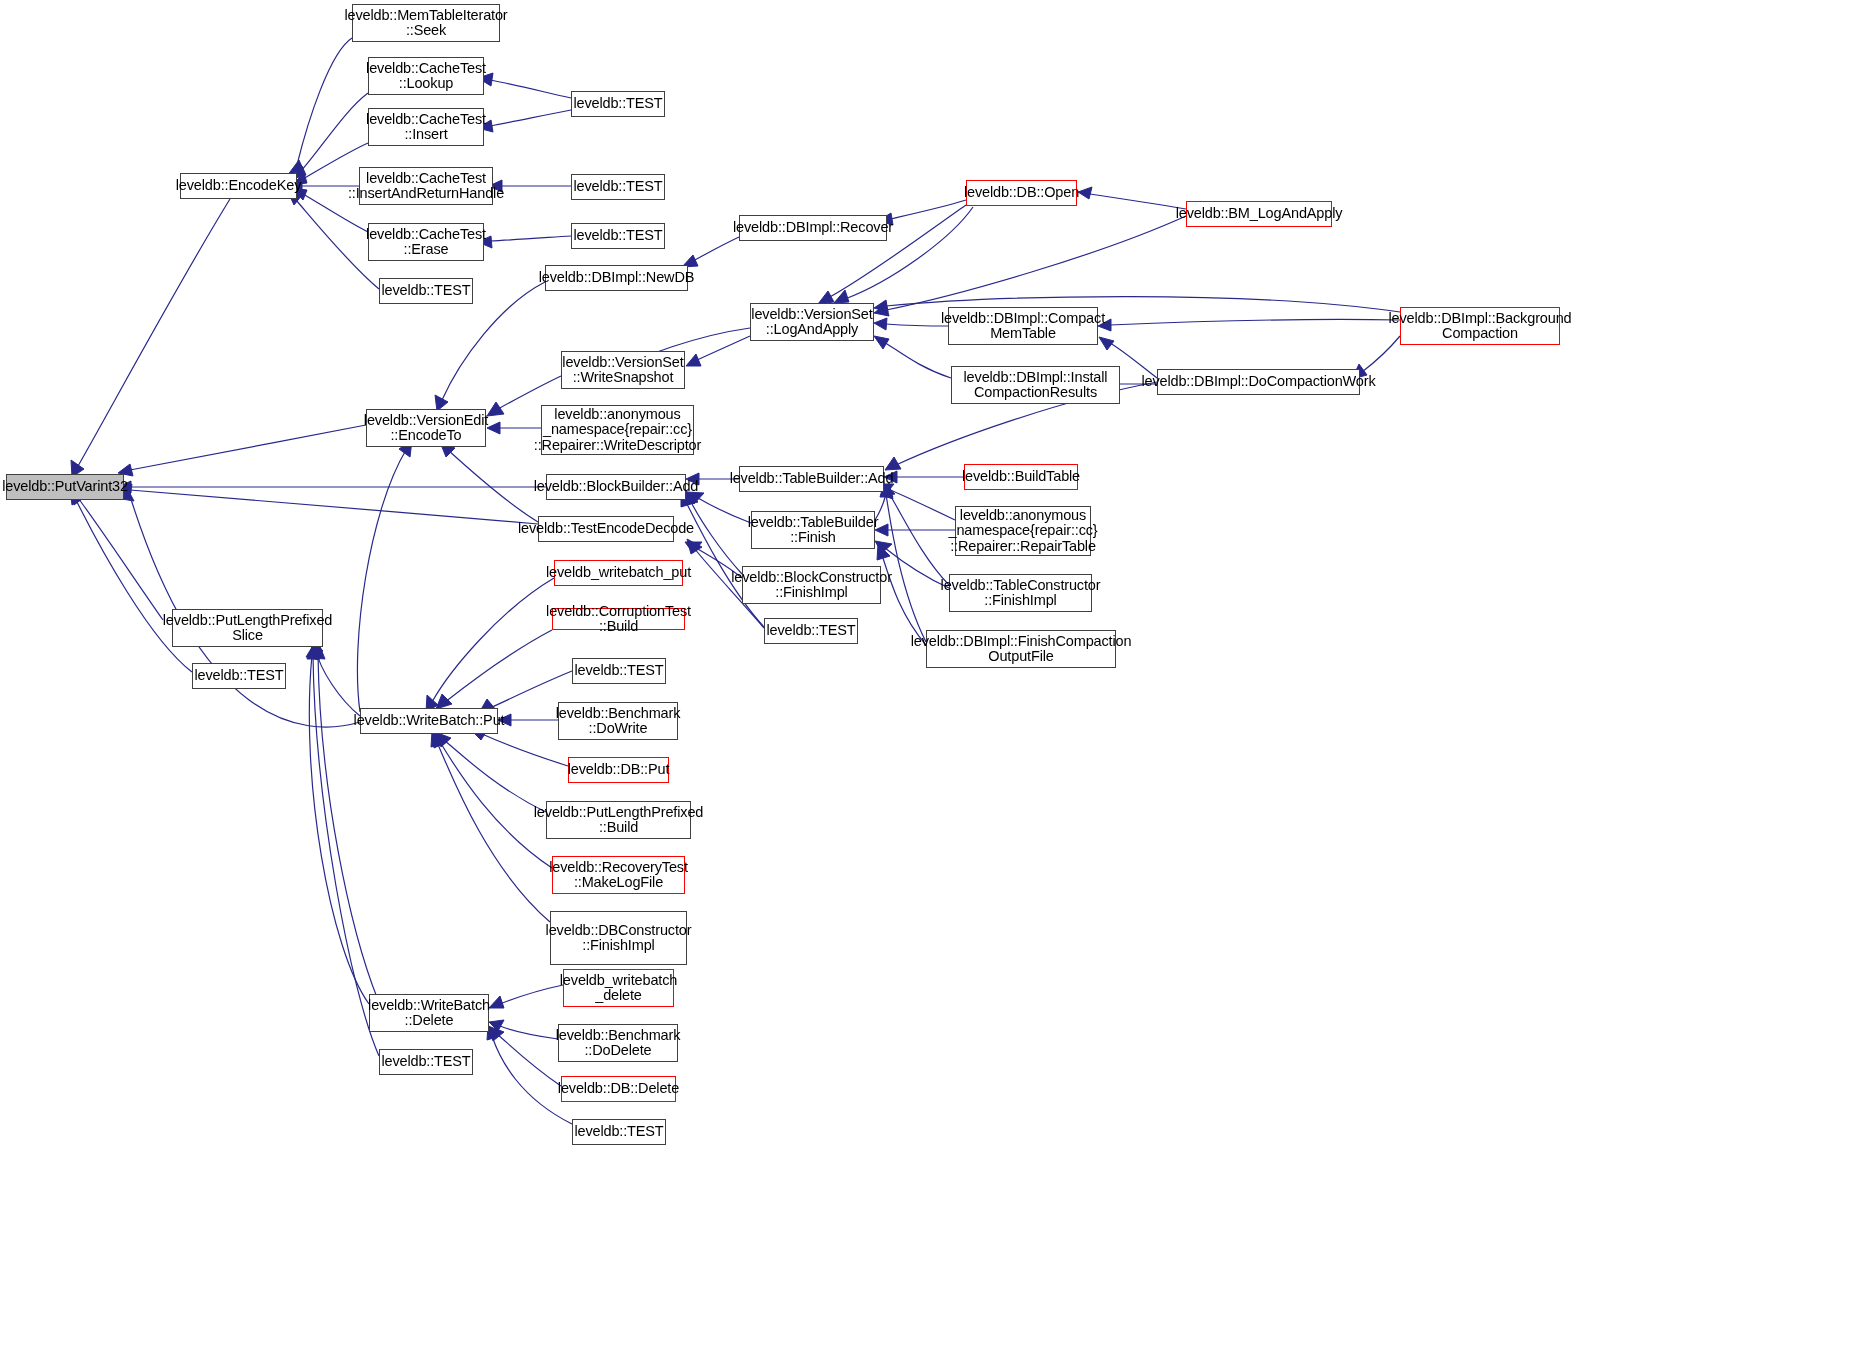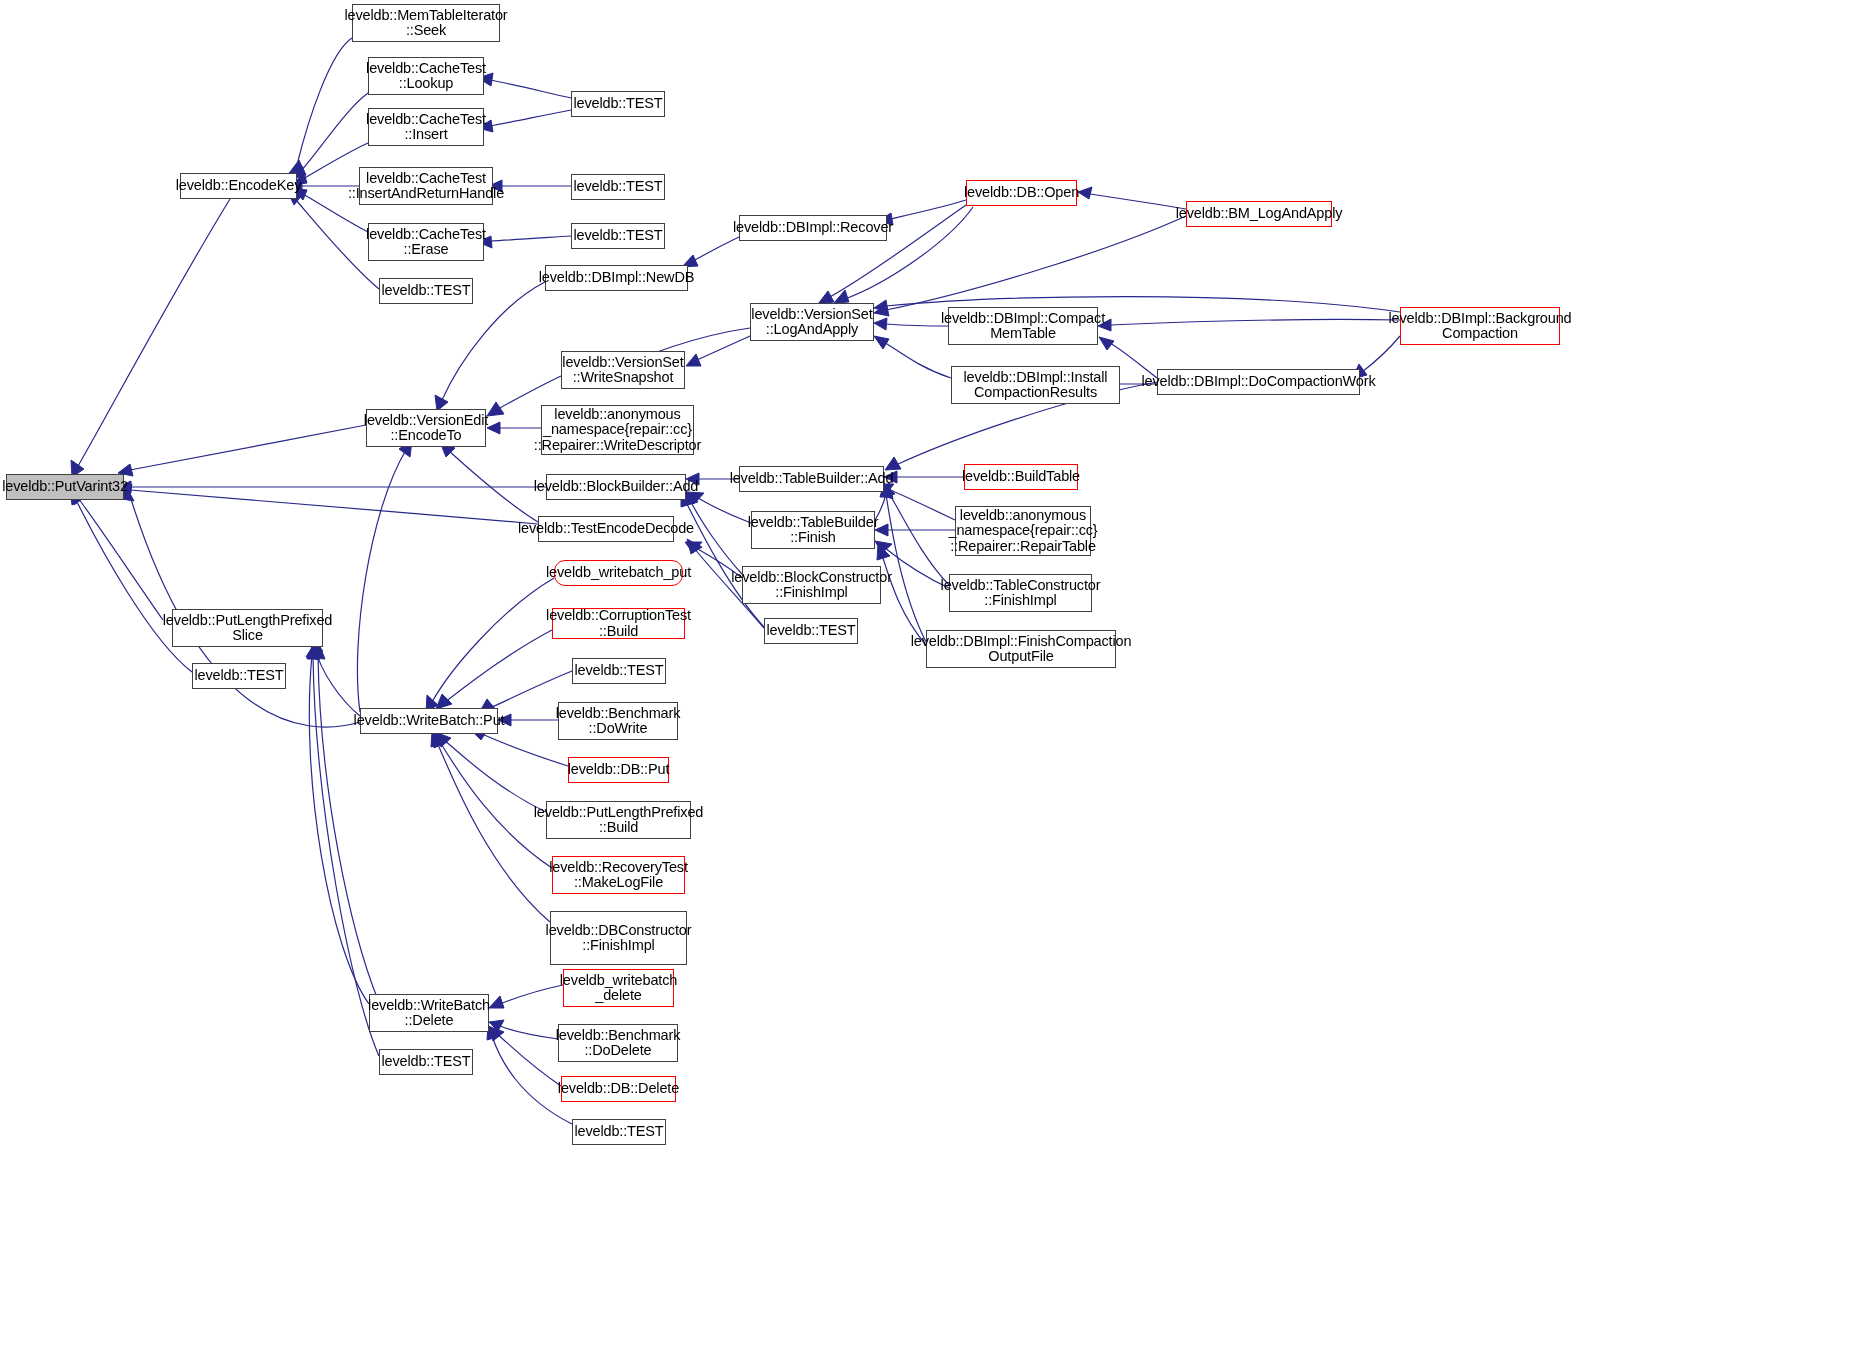--- a/index.html
+++ b/index.html
@@ -245,22 +245,22 @@
       <div class="node" style="left: 926px; top: 630px; width: 190px; height: 38px;"><span>leveldb::DBImpl::FinishCompaction
 OutputFile</span></div>
       <div class="node" style="left: 538px; top: 516px; width: 136px; height: 26px;"><span>leveldb::TestEncodeDecode</span></div>
       <div class="node" style="left: 742px; top: 566px; width: 139px; height: 38px;"><span>leveldb::BlockConstructor
 ::FinishImpl</span></div>
       <div class="node" style="left: 764px; top: 618px; width: 94px; height: 26px;"><span>leveldb::TEST</span></div>
       <div class="node" style="left: 172px; top: 609px; width: 151px; height: 38px;"><span>leveldb::PutLengthPrefixed
 Slice</span></div>
       <div class="node" style="left: 192px; top: 663px; width: 94px; height: 26px;"><span>leveldb::TEST</span></div>
       <div class="node" style="left: 360px; top: 708px; width: 138px; height: 26px;"><span>leveldb::WriteBatch::Put</span></div>
-      <div class="node red" style="left: 554px; top: 560px; width: 129px; height: 26px; border-radius: 11px;"><span>leveldb_writebatch_put</span></div>
-      <div class="node red" style="left: 552px; top: 608px; width: 133px; height: 31px;"><span>leveldb::CorruptionTest
+      <div class="node red" style="left: 554px; top: 560px; width: 129px; height: 26px;"><span>leveldb_writebatch_put</span></div>
+      <div class="node red" style="left: 552px; top: 608px; width: 133px; height: 22px;"><span>leveldb::CorruptionTest
 ::Build</span></div>
       <div class="node" style="left: 572px; top: 658px; width: 94px; height: 26px;"><span>leveldb::TEST</span></div>
       <div class="node" style="left: 558px; top: 702px; width: 120px; height: 38px;"><span>leveldb::Benchmark
 ::DoWrite</span></div>
       <div class="node red" style="left: 568px; top: 757px; width: 101px; height: 26px;"><span>leveldb::DB::Put</span></div>
       <div class="node" style="left: 546px; top: 801px; width: 145px; height: 38px;"><span>leveldb::PutLengthPrefixed
 ::Build</span></div>
       <div class="node red" style="left: 552px; top: 856px; width: 133px; height: 38px;"><span>leveldb::RecoveryTest
 ::MakeLogFile</span></div>
       <div class="node" style="left: 550px; top: 911px; width: 137px; height: 54px;"><span>leveldb::DBConstructor

